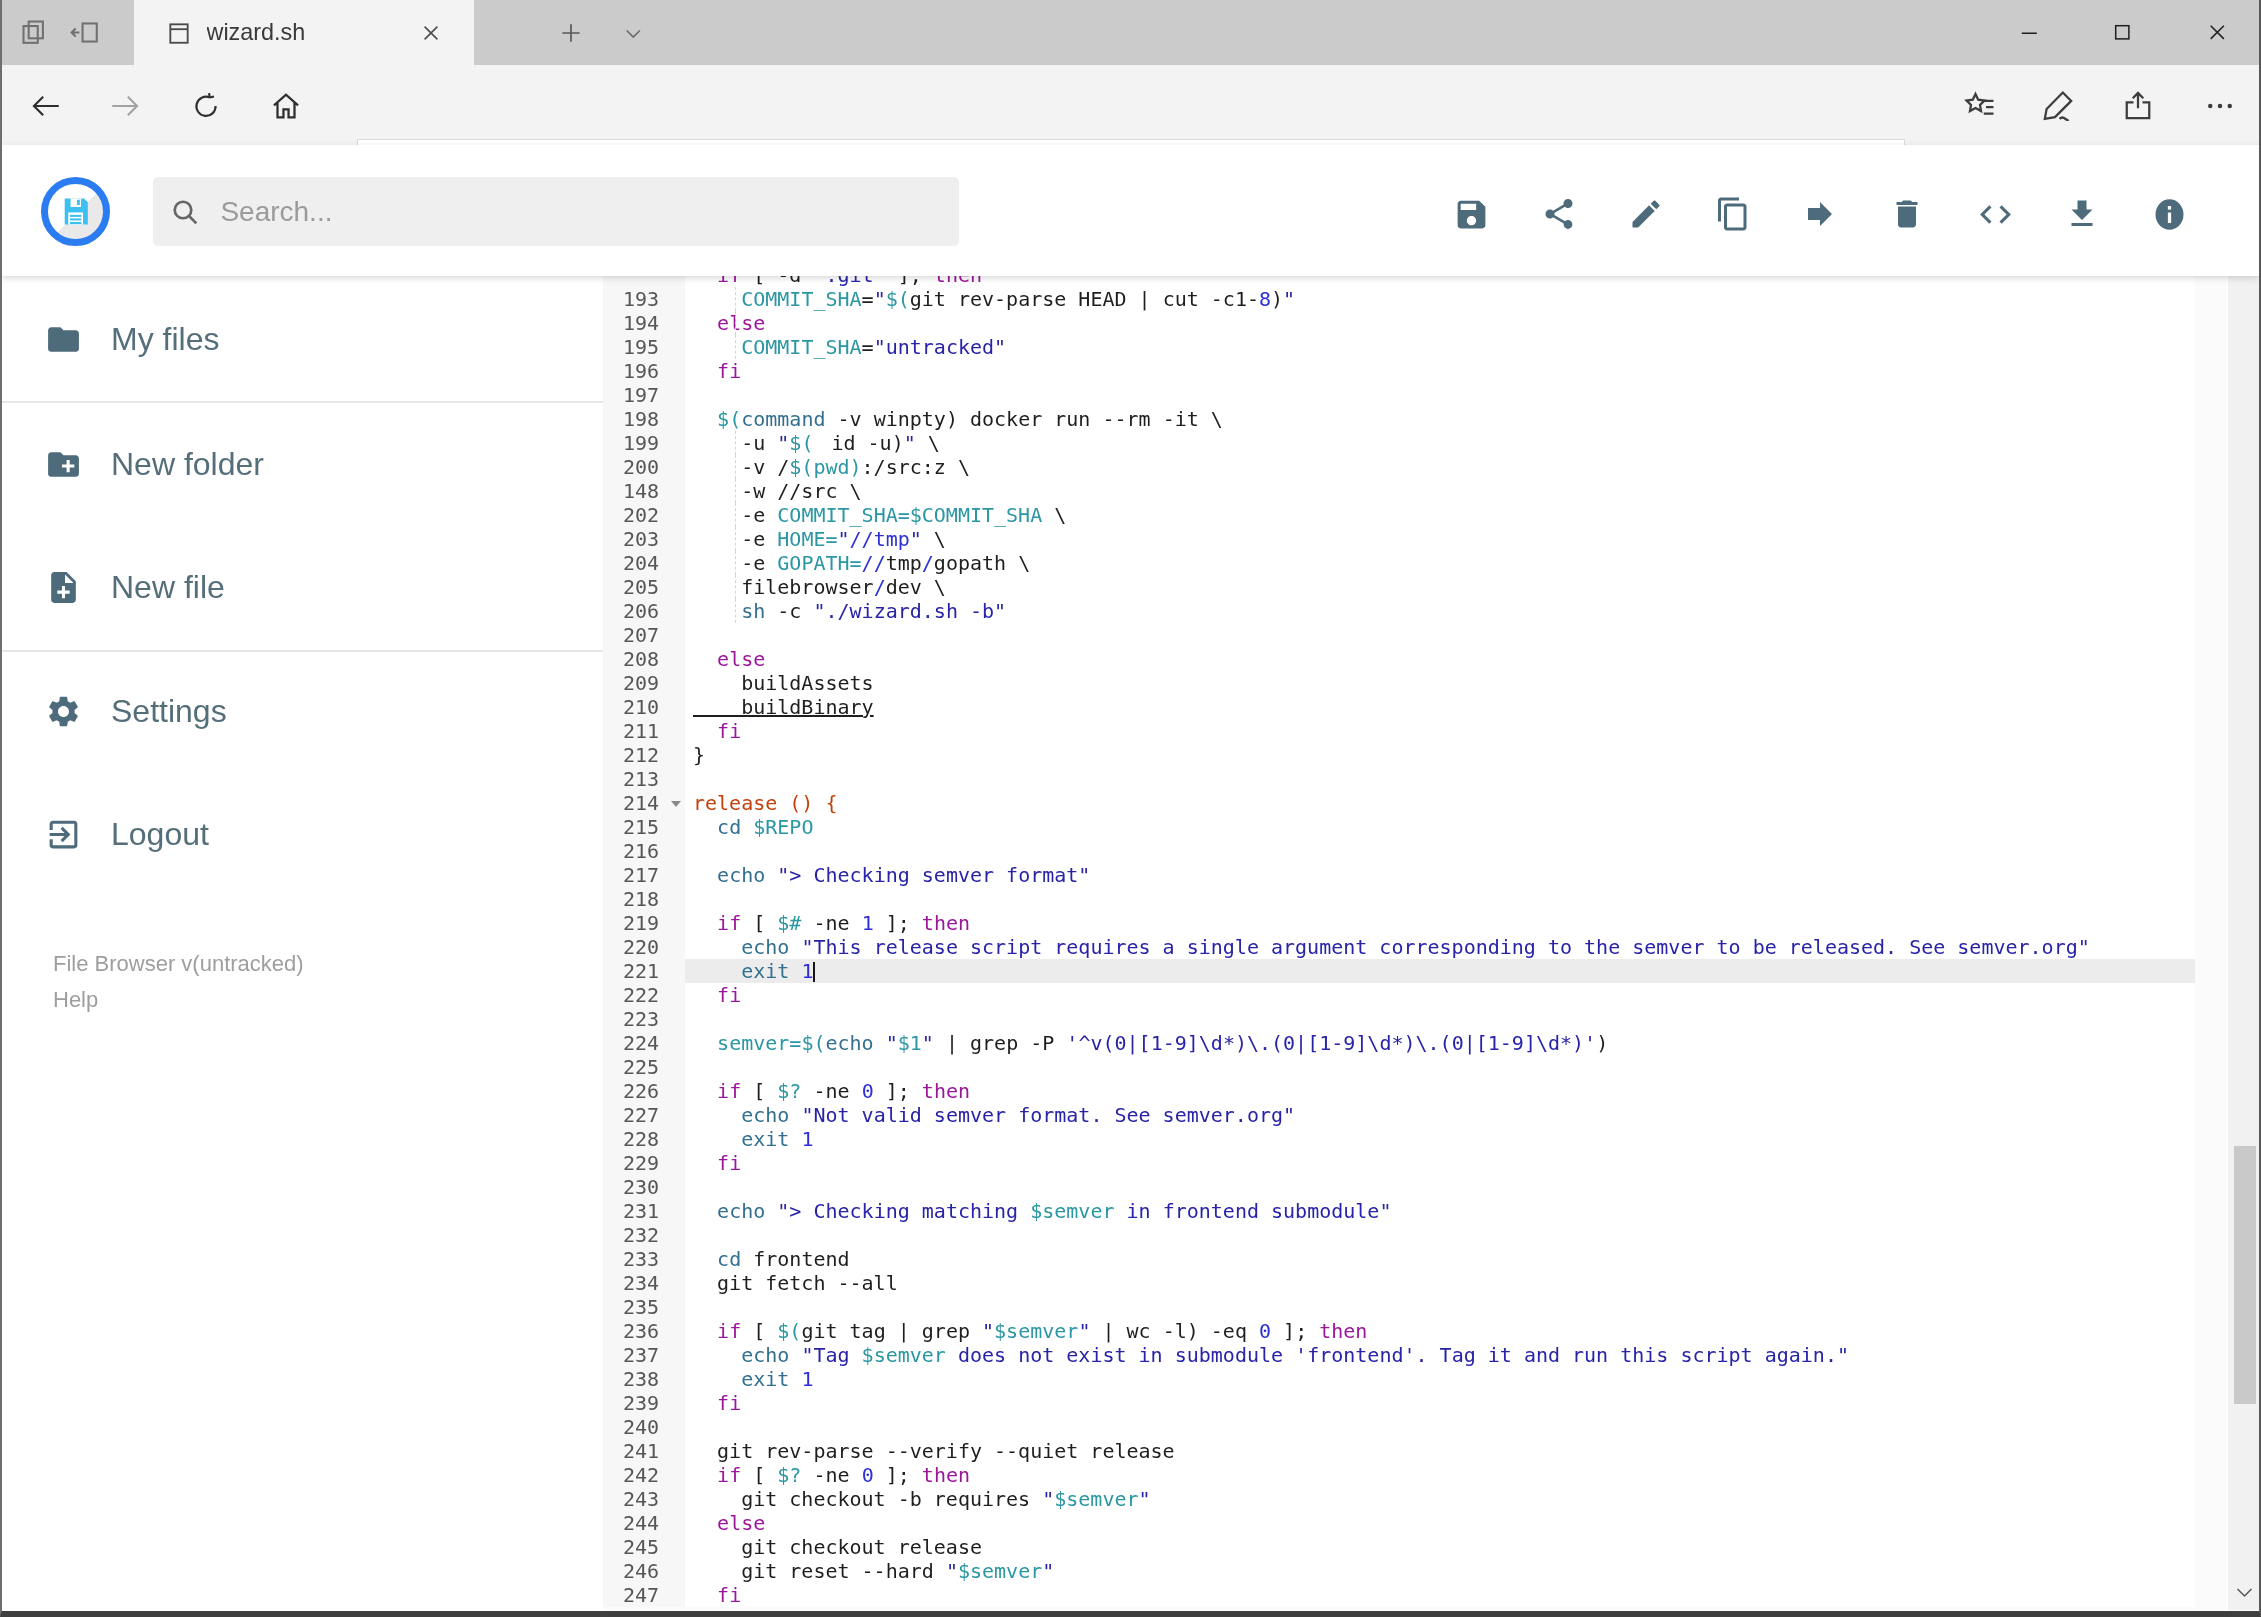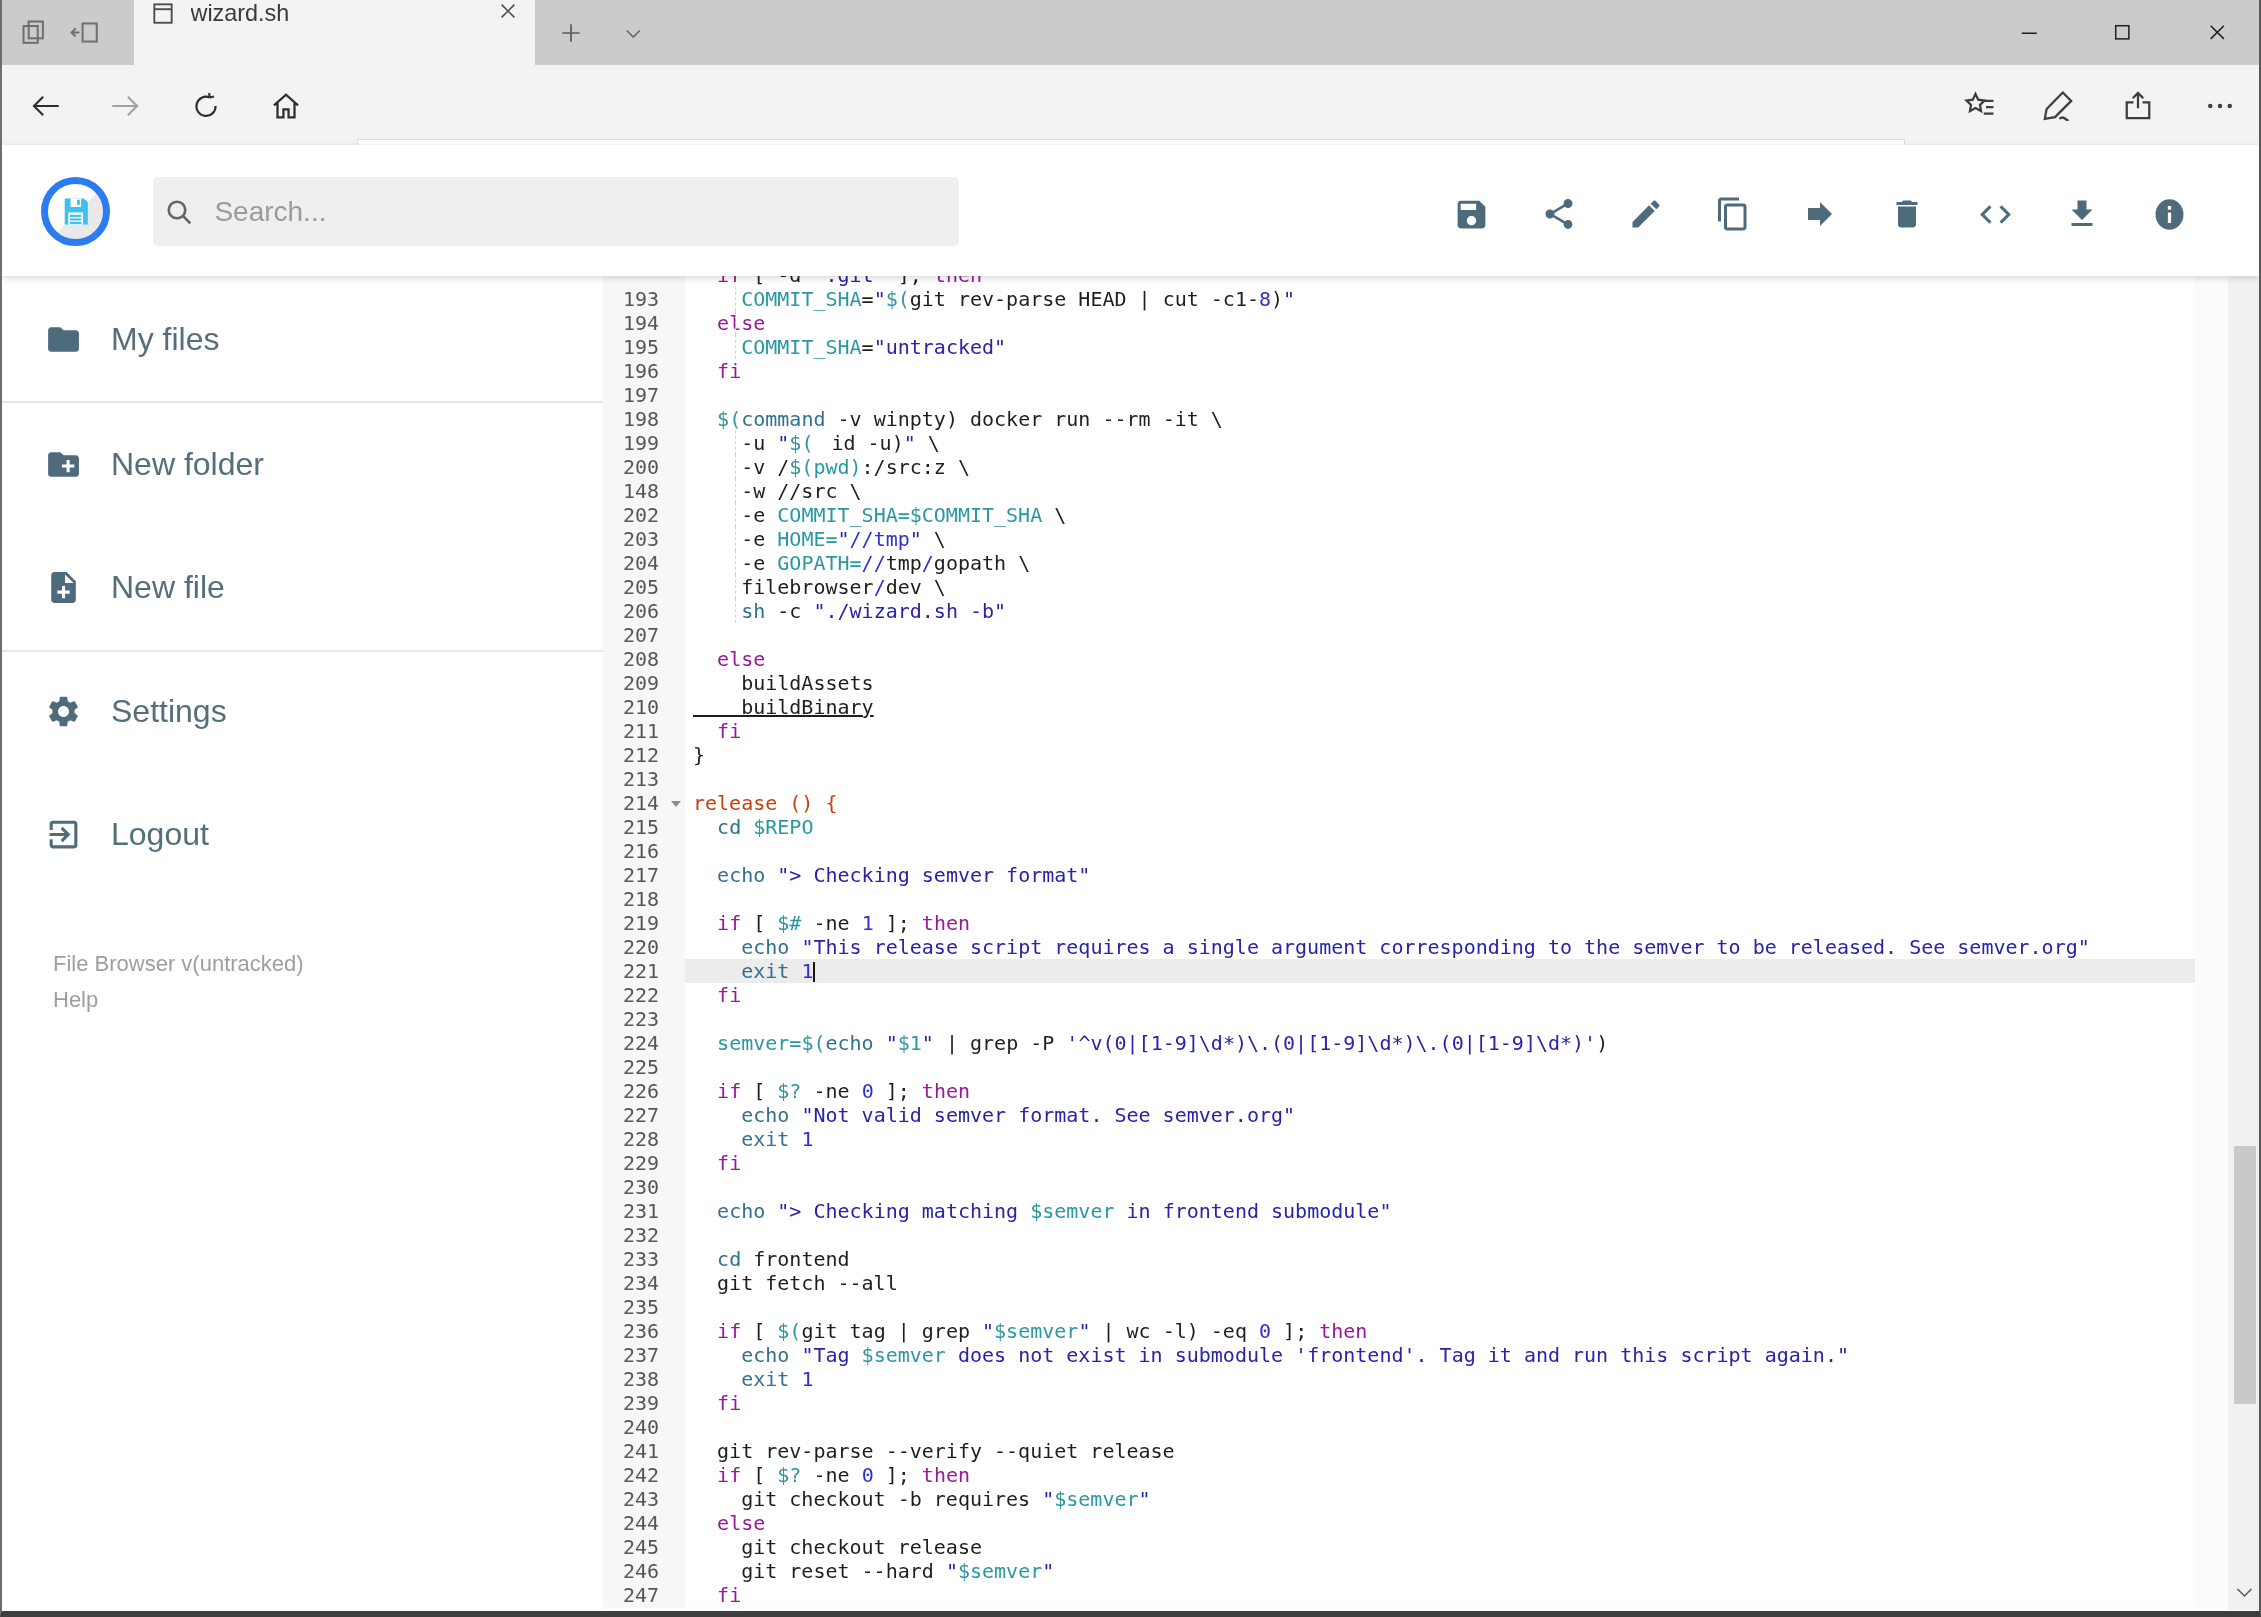--- a/index.html
+++ b/index.html
@@ -8,22 +8,22 @@
     position:relative; width:2261px; height:1617px; overflow:hidden;
     background:#fff; font-family:"Liberation Sans", sans-serif;
     border-left:2.4px solid #6e6e6e; border-right:2.4px solid #585858;
     border-bottom:6.5px solid #3f3f3f;
   }
   svg { display:block; }
   
   .titlebar { position:absolute; left:0; top:0; width:100%; height:65px; background:#cbcbcb; }
   .tb-btn { position:absolute; top:13px; width:39px; height:39px; display:flex; align-items:center; justify-content:center; }
   .tab {
-    position:absolute; left:132px; top:0; width:401px; height:65px; background:#f4f3f3;
-    display:flex; padding:0 16px; gap:14.5px;
+    position:absolute; left:132px; top:0; width:340px; height:65px; background:#f4f3f3;
+    display:flex; align-items:center; padding:0 32px; gap:14.5px;
   }
   .tab-title { flex:1; font-size:23.4px; color:#3a3a3a; white-space:nowrap; overflow:hidden; }
   .newtab { position:absolute; left:551px; top:14.5px; width:36px; height:36px; display:flex; align-items:center; justify-content:center; }
   .tabchev { position:absolute; left:615px; top:19.4px; width:32px; height:27.4px; display:flex; align-items:center; justify-content:center; }
   .winbtn { position:absolute; top:11.3px; width:65px; height:42px; display:flex; align-items:center; justify-content:center; }
   
   .navbar { position:absolute; left:0; top:65px; width:100%; height:81px; background:#f4f3f3; }
   .nav-ic { position:absolute; top:22.6px; width:36px; height:36px; display:flex; align-items:center; justify-content:center; }
   .addrbar {
     position:absolute; left:355px; top:74px; width:1548px; height:61px; background:#fff;
@@ -34,21 +34,21 @@
   .url .host { color:#1b1b1b; }
   .url .path { color:#8c8c8c; }
   
   .appheader { position:absolute; left:0; top:145px; width:100%; height:131px; background:#fff;
     box-shadow:0 2.4px 6.5px rgba(0,0,0,0.16); z-index:5; }
   .logo { position:absolute; left:39px; top:177px; width:69px; height:69px; border-radius:50%;
     border:7.3px solid #2a7cf0; background:linear-gradient(135deg,#ffffff 52%,#e9e9e9 53%);
     display:flex; align-items:center; justify-content:center; z-index:6; }
   .search {
     position:absolute; left:151px; top:177px; width:806px; height:69px; background:#f0efef;
-    border-radius:4.8px; display:flex; align-items:center; padding:0 10px; gap:19.4px; z-index:6;
+    border-radius:4.8px; display:flex; align-items:center; padding:0 16px; gap:19.4px; z-index:6;
   }
   .search input { border:none; outline:none; background:transparent; font-size:28px;
     font-family:"Liberation Sans",sans-serif; color:#333; width:100%; }
   .search input::placeholder { color:#9b9b9b; }
   .tool-btn { position:absolute; top:192px; width:44px; height:44px; display:flex; align-items:center; justify-content:center; z-index:6; }
   
   .sidebar { position:absolute; left:0; top:276px; width:601px; height:1334px; background:#fff; }
   .side-item { position:absolute; left:43px; height:48px; display:flex; align-items:center; gap:29px; cursor:pointer; }
   .side-item .lbl { font-size:32px; color:#546e7a; }
   .side-div { position:absolute; left:0; width:601px; height:1.6px; background:#e7e7e7; }

